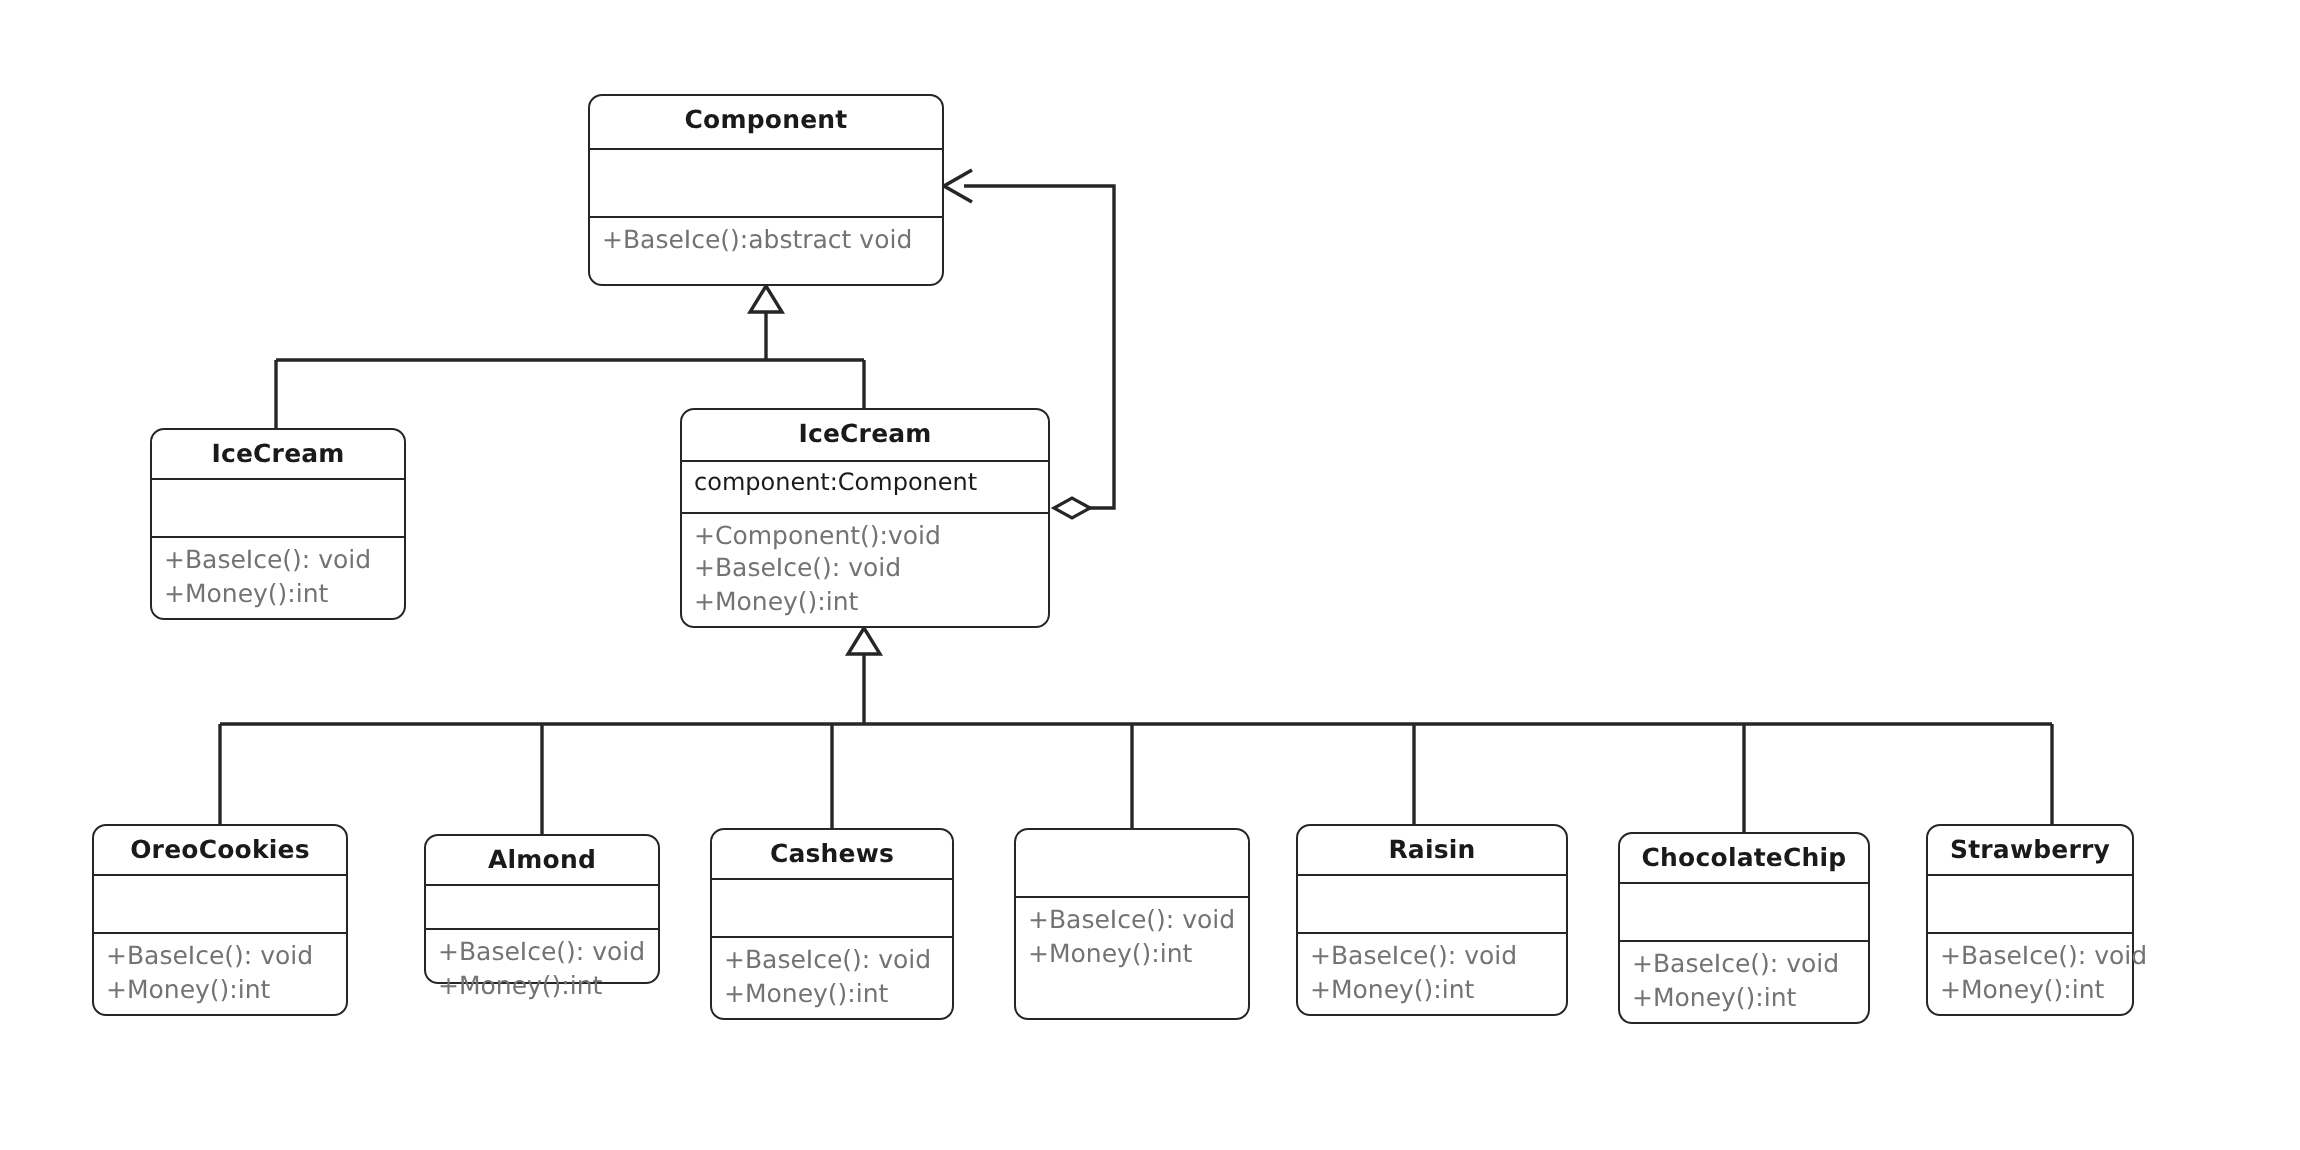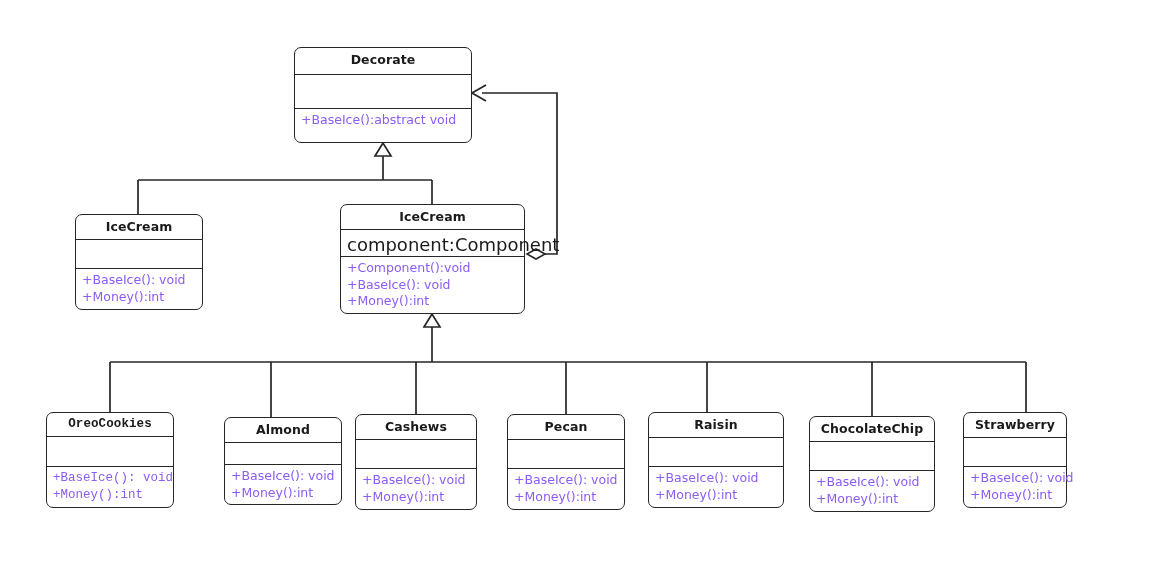--- a/index.html
+++ b/index.html
@@ -43,32 +43,32 @@
     color: #1a1a1a;
     padding: 4px 4px 5px 4px;
     border-bottom: 1.6px solid #262626;
     letter-spacing: 0.1px;
     white-space: nowrap;
   }
   .uml-attrs {
     box-sizing: border-box;
     border-bottom: 1.6px solid #262626;
     padding: 3px 6px;
-    font-size: 18px;
+    font-size: 12px;
     color: #1a1a1a;
     white-space: nowrap;
   }
   .uml-attrs.empty {
     min-height: 22px;
   }
   .uml-methods {
     box-sizing: border-box;
     padding: 3px 6px 4px 6px;
     font-size: 12.5px;
-    color: #8b5cf6;
+    color: #737373;
     white-space: nowrap;
   }
   .uml-methods div, .uml-attrs div {
     line-height: 1.32;
   }
 </style>
 </head>
 <body>
 
 <div id="canvas">
@@ -114,21 +114,21 @@
         <path d="M 872 362 L 872 416"></path>
         <path d="M 1026 362 L 1026 412"></path>
 
         <polygon points="432,314 424,327 440,327" fill="#ffffff" stroke="#262626" stroke-width="1.7"></polygon>
       </g>
 
     </g>
   </svg>
 
   <div class="uml-class" style="left: 294px; top: 47px; width: 178px; height: 96px;">
-    <div class="uml-name" style="height: 27px;">Decorate</div>
+    <div class="uml-name" style="height: 27px;">Component</div>
     <div class="uml-attrs empty" style="height: 34px;"></div>
     <div class="uml-methods">
       <div>+BaseIce():abstract void</div>
     </div>
   </div>
 
   <div class="uml-class" style="left: 75px; top: 214px; width: 128px; height: 96px;">
     <div class="uml-name" style="height: 27px;">IceCream</div>
     <div class="uml-attrs empty" style="height: 34px;"></div>
     <div class="uml-methods">
@@ -142,49 +142,48 @@
     <div class="uml-attrs" style="height: 27px;">
       <div>component:Component</div>
     </div>
     <div class="uml-methods">
       <div>+Component():void</div>
       <div>+BaseIce(): void</div>
       <div>+Money():int</div>
     </div>
   </div>
 
-  <div class="uml-class" style="left: 46px; top: 412px; width: 128px; height: 96px; font-family: Liberation Mono, monospace;">
+  <div class="uml-class" style="left: 46px; top: 412px; width: 128px; height: 96px;">
     <div class="uml-name" style="height: 27px;">OreoCookies</div>
     <div class="uml-attrs empty" style="height: 34px;"></div>
     <div class="uml-methods">
       <div>+BaseIce(): void</div>
       <div>+Money():int</div>
     </div>
   </div>
 
-  <div class="uml-class" style="left: 224px; top: 417px; width: 118px; height: 88px;">
+  <div class="uml-class" style="left: 212px; top: 417px; width: 118px; height: 75px;">
     <div class="uml-name" style="height: 27px;">Almond</div>
     <div class="uml-attrs empty" style="height: 34px;"></div>
     <div class="uml-methods">
       <div>+BaseIce(): void</div>
       <div>+Money():int</div>
     </div>
   </div>
 
   <div class="uml-class" style="left: 355px; top: 414px; width: 122px; height: 96px;">
     <div class="uml-name" style="height: 27px;">Cashews</div>
     <div class="uml-attrs empty" style="height: 34px;"></div>
     <div class="uml-methods">
       <div>+BaseIce(): void</div>
       <div>+Money():int</div>
     </div>
   </div>
 
   <div class="uml-class" style="left: 507px; top: 414px; width: 118px; height: 96px;">
-    <div class="uml-name" style="height: 27px;">Pecan</div>
     <div class="uml-attrs empty" style="height: 34px;"></div>
     <div class="uml-methods">
       <div>+BaseIce(): void</div>
       <div>+Money():int</div>
     </div>
   </div>
 
   <div class="uml-class" style="left: 648px; top: 412px; width: 136px; height: 96px;">
     <div class="uml-name" style="height: 27px;">Raisin</div>
     <div class="uml-attrs empty" style="height: 34px;"></div>

